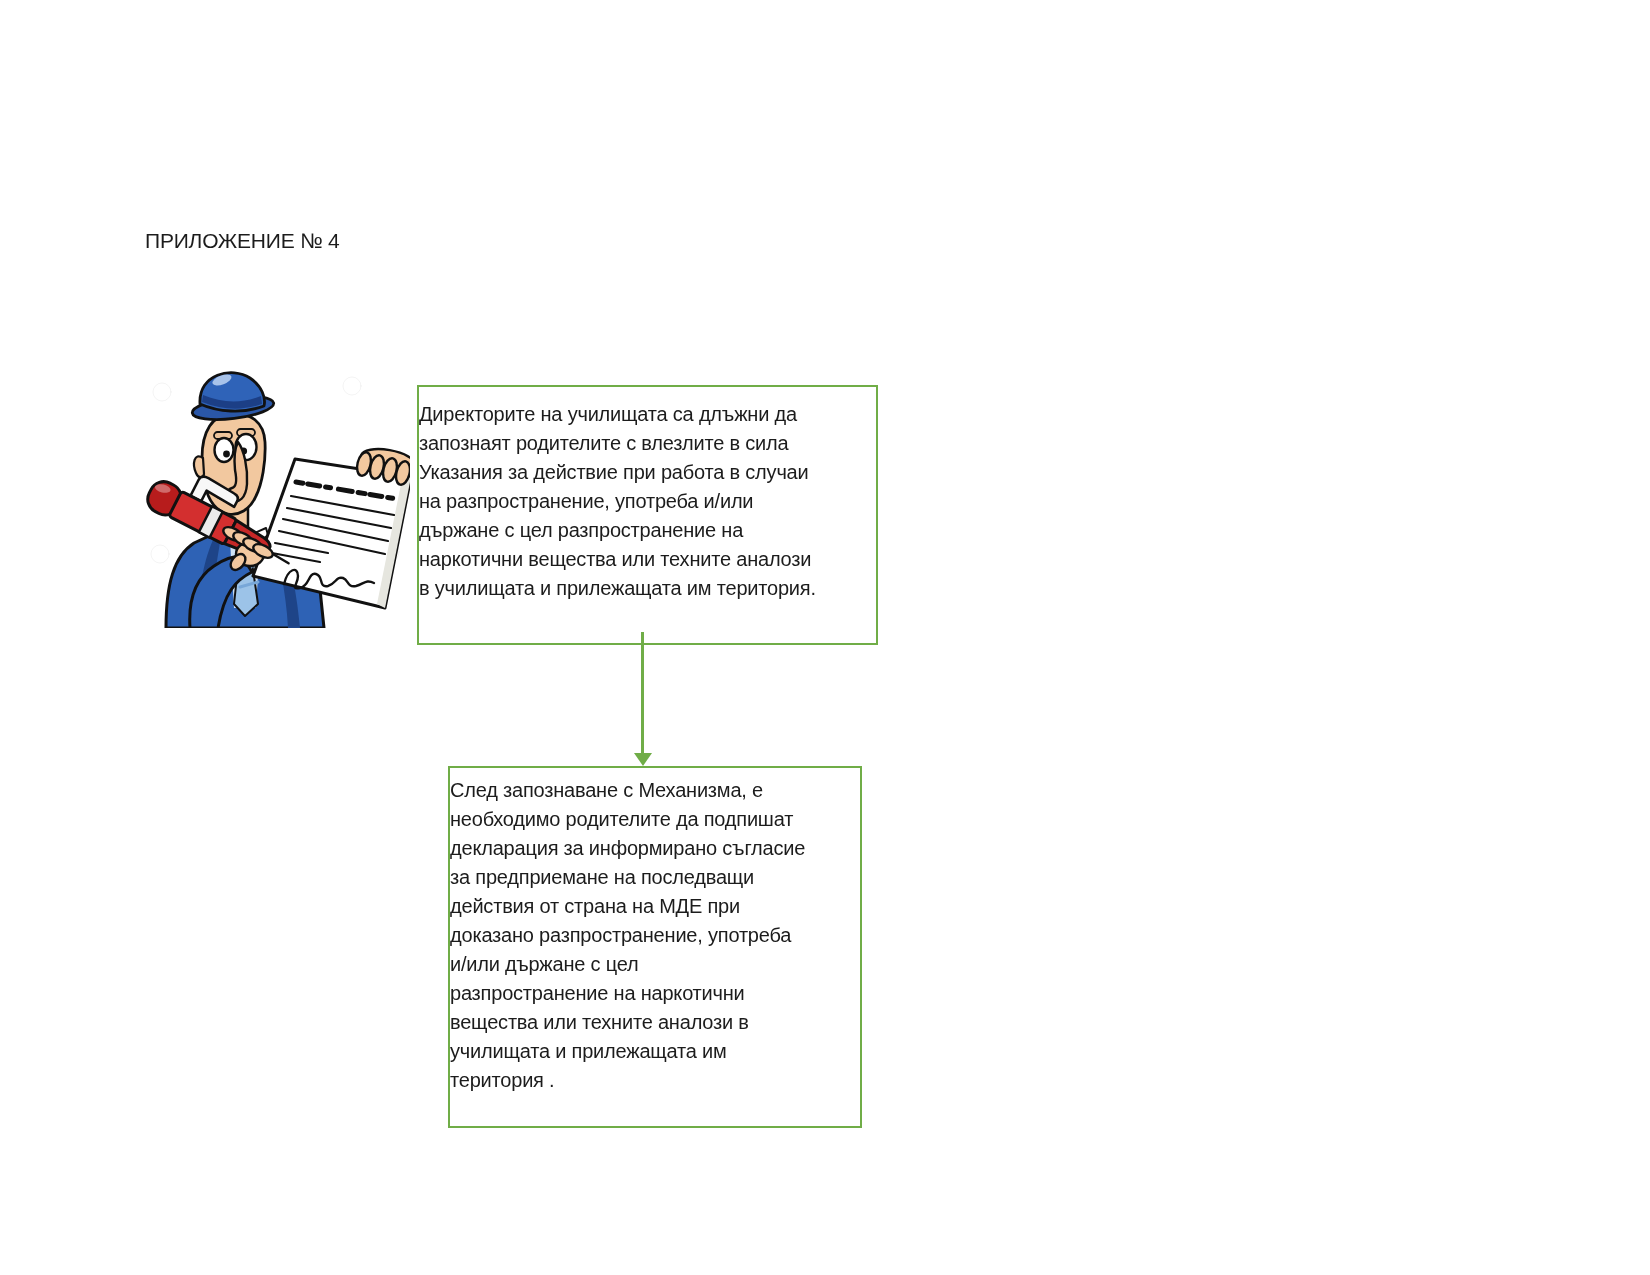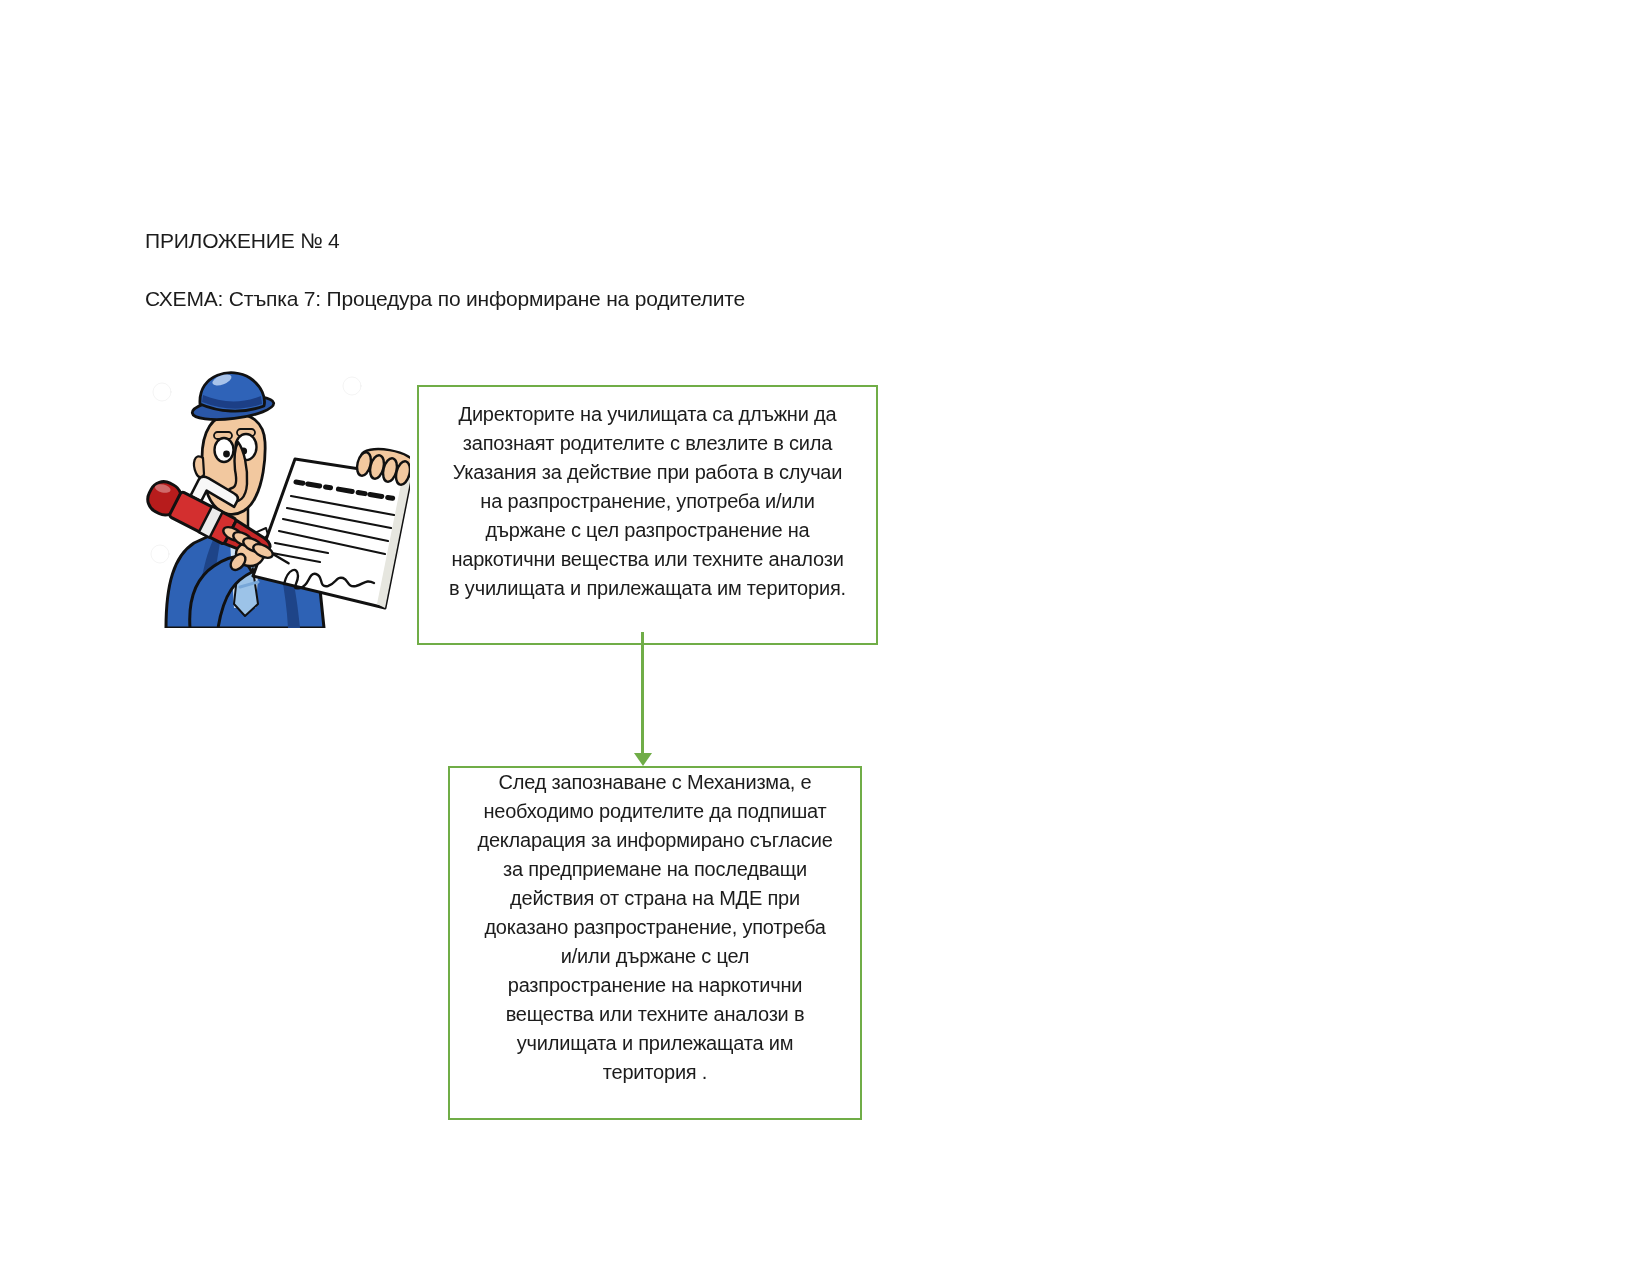--- a/index.html
+++ b/index.html
@@ -18,32 +18,31 @@
   }
   .subtitle{
     position:absolute;left:145px;top:287px;
     font-size:21px;font-weight:400;letter-spacing:-0.2px;
     white-space:nowrap;
   }
   .flow-box{
     position:absolute;
     border:2px solid #70AD47;
     background:#ffffff;
-    text-align:center;
     box-sizing:content-box;
   }
   .flow-box p{
     margin:0;
     font-size:20px;
     line-height:29px;
     letter-spacing:-0.2px;
     white-space:pre-line;
   }
   #box1{left:417px;top:385px;width:457px;height:243px;padding-top:13px;}
-  #box2{left:448px;top:766px;width:410px;height:350px;padding-top:0;}
+  #box2{left:448px;top:766px;width:410px;height:350px;padding-top:8px;}
   .arrow-line{
     position:absolute;left:641px;top:632px;width:3px;height:122px;
     background:#70AD47;
   }
   .arrow-head{
     position:absolute;left:634px;top:753px;
     width:0;height:0;
     border-left:9px solid transparent;
     border-right:9px solid transparent;
     border-top:13px solid #70AD47;
@@ -51,21 +50,20 @@
   .illustration{
     position:absolute;left:138px;top:346px;width:272px;height:282px;
   }
 </style>
 </head>
 <body>
 
 <div class="page">
 
   <div class="title">ПРИЛОЖЕНИЕ № 4</div>
-  <div class="subtitle">СХЕМА: Стъпка 7: Процедура по информиране на родителите</div>
 
   <div class="illustration">
     <svg width="272" height="282" viewBox="0 0 272 282" stroke-linejoin="round" stroke-linecap="round">
 
       <g stroke="#777" fill="none" opacity="0.08">
         <circle cx="24" cy="46" r="9"></circle>
           <circle cx="214" cy="40" r="9"></circle>
         <circle cx="22" cy="208" r="9"></circle>
           <circle cx="252" cy="206" r="9"></circle>
         <circle cx="140" cy="268" r="9"></circle>

